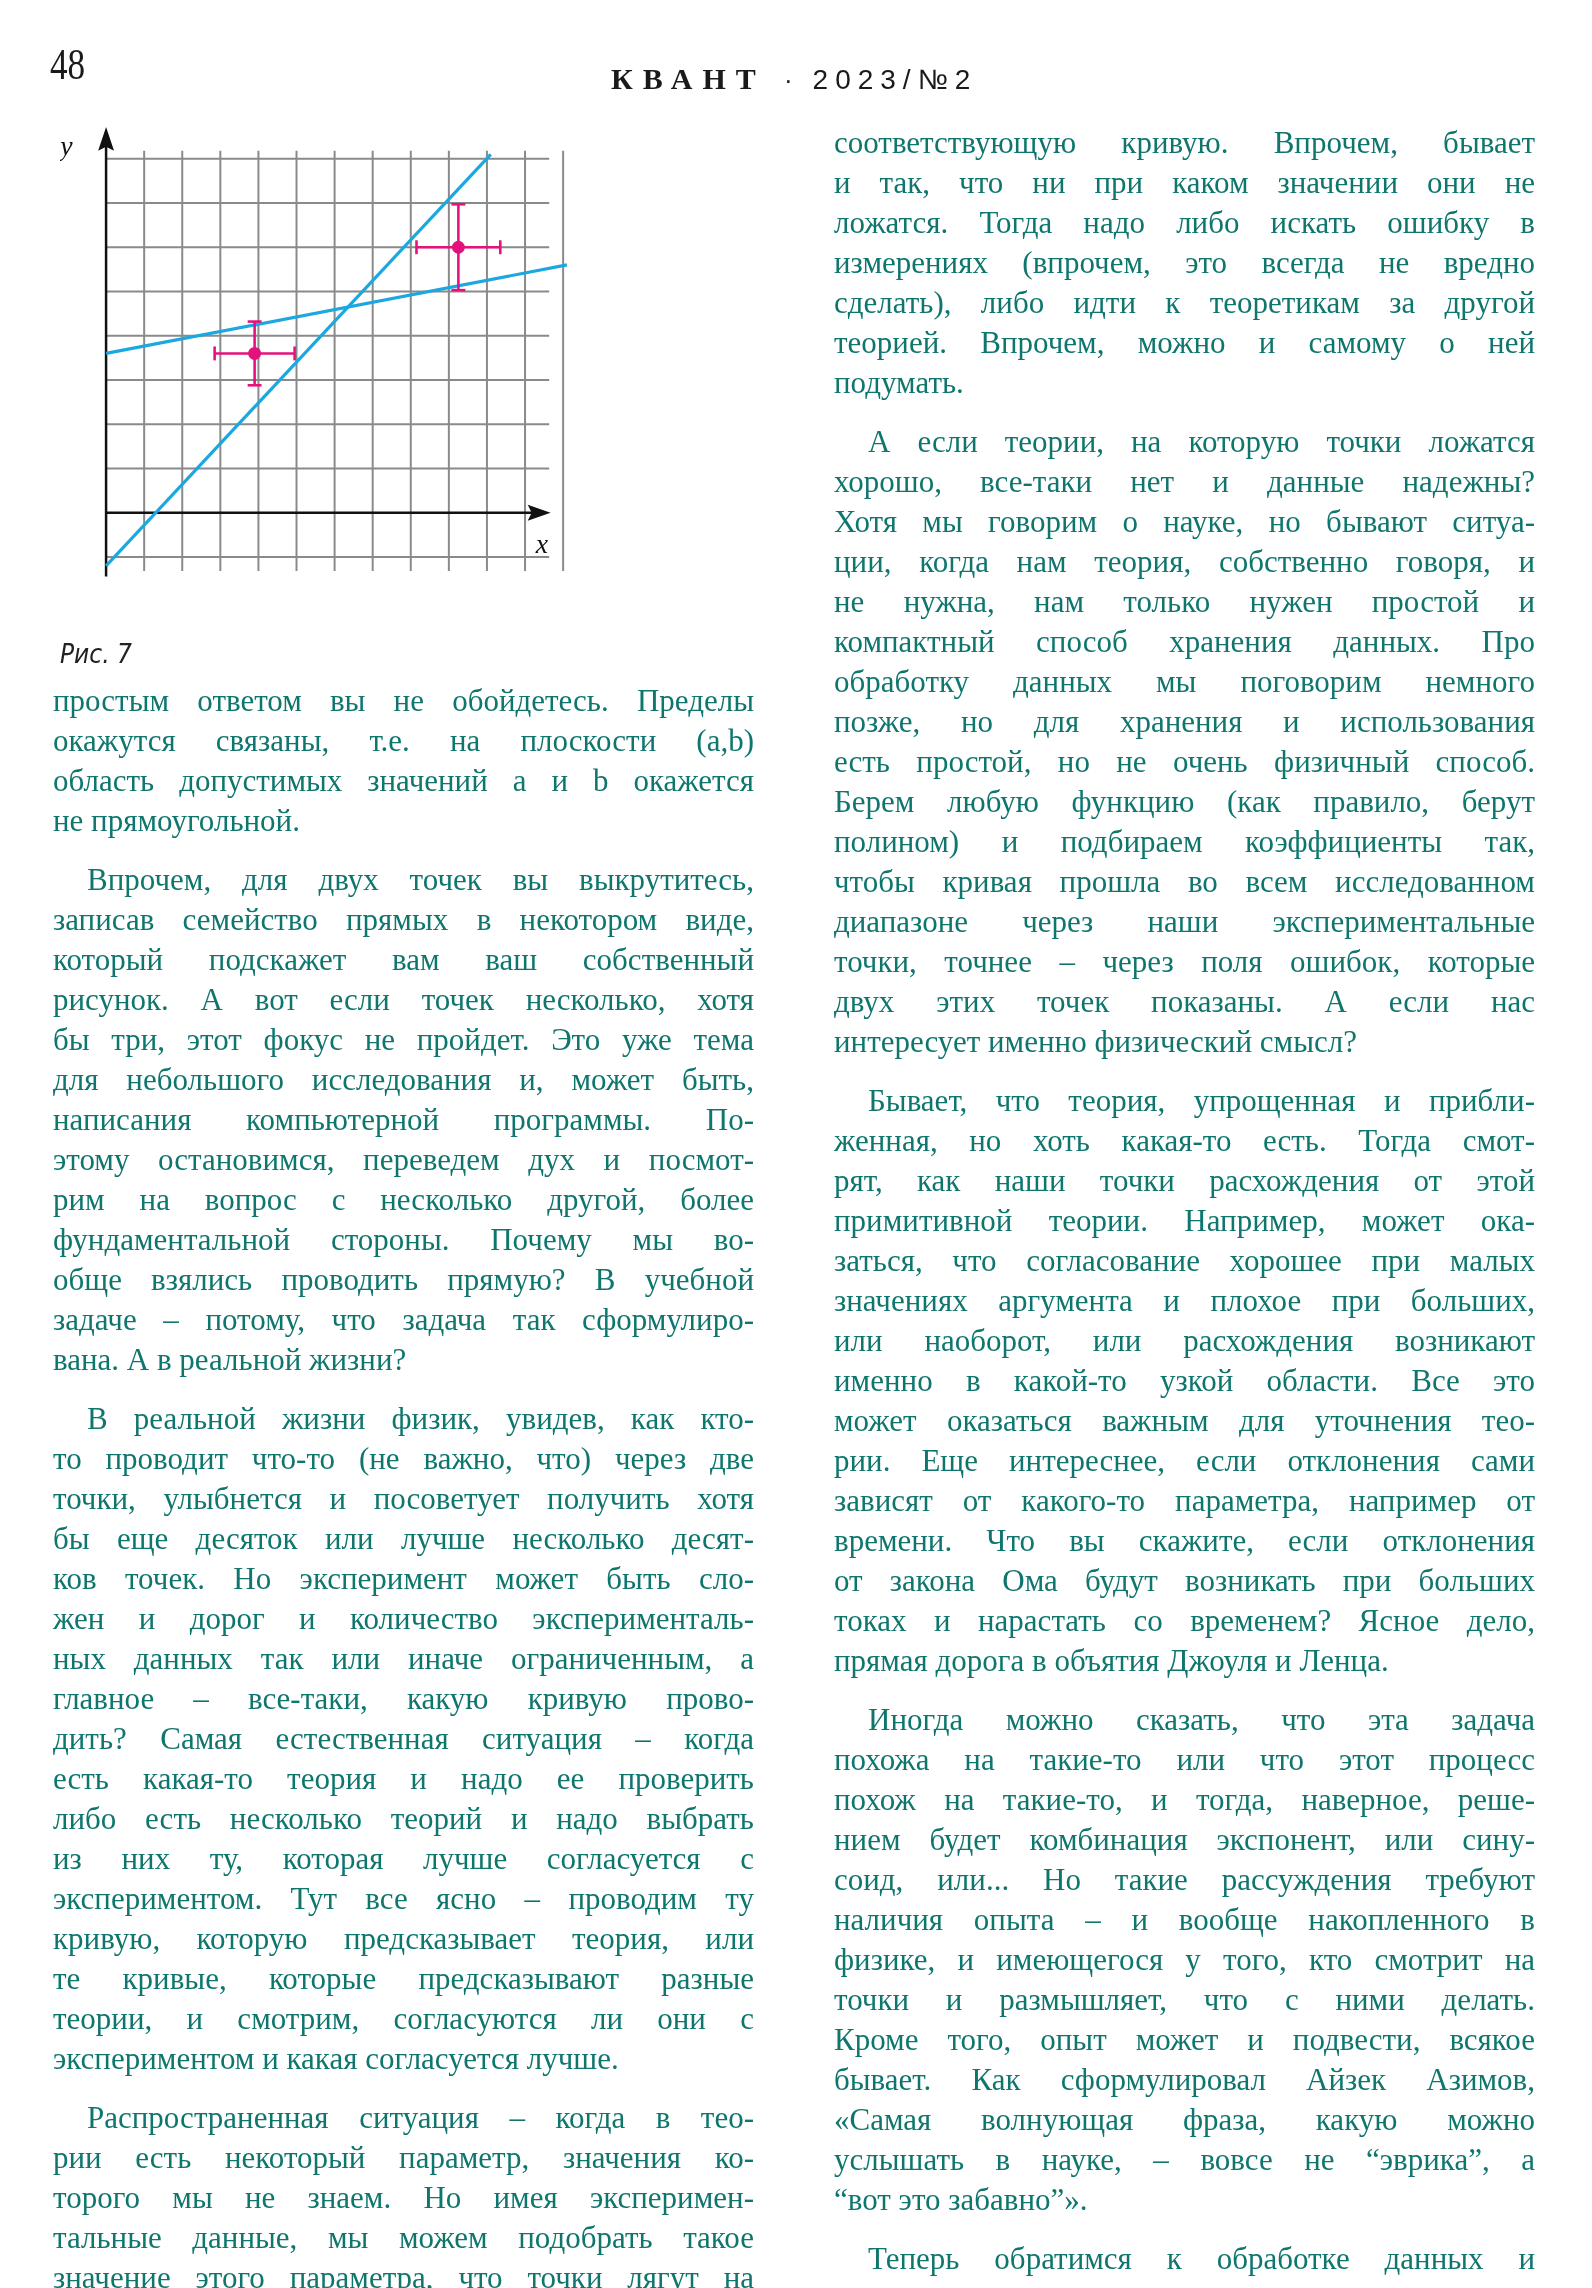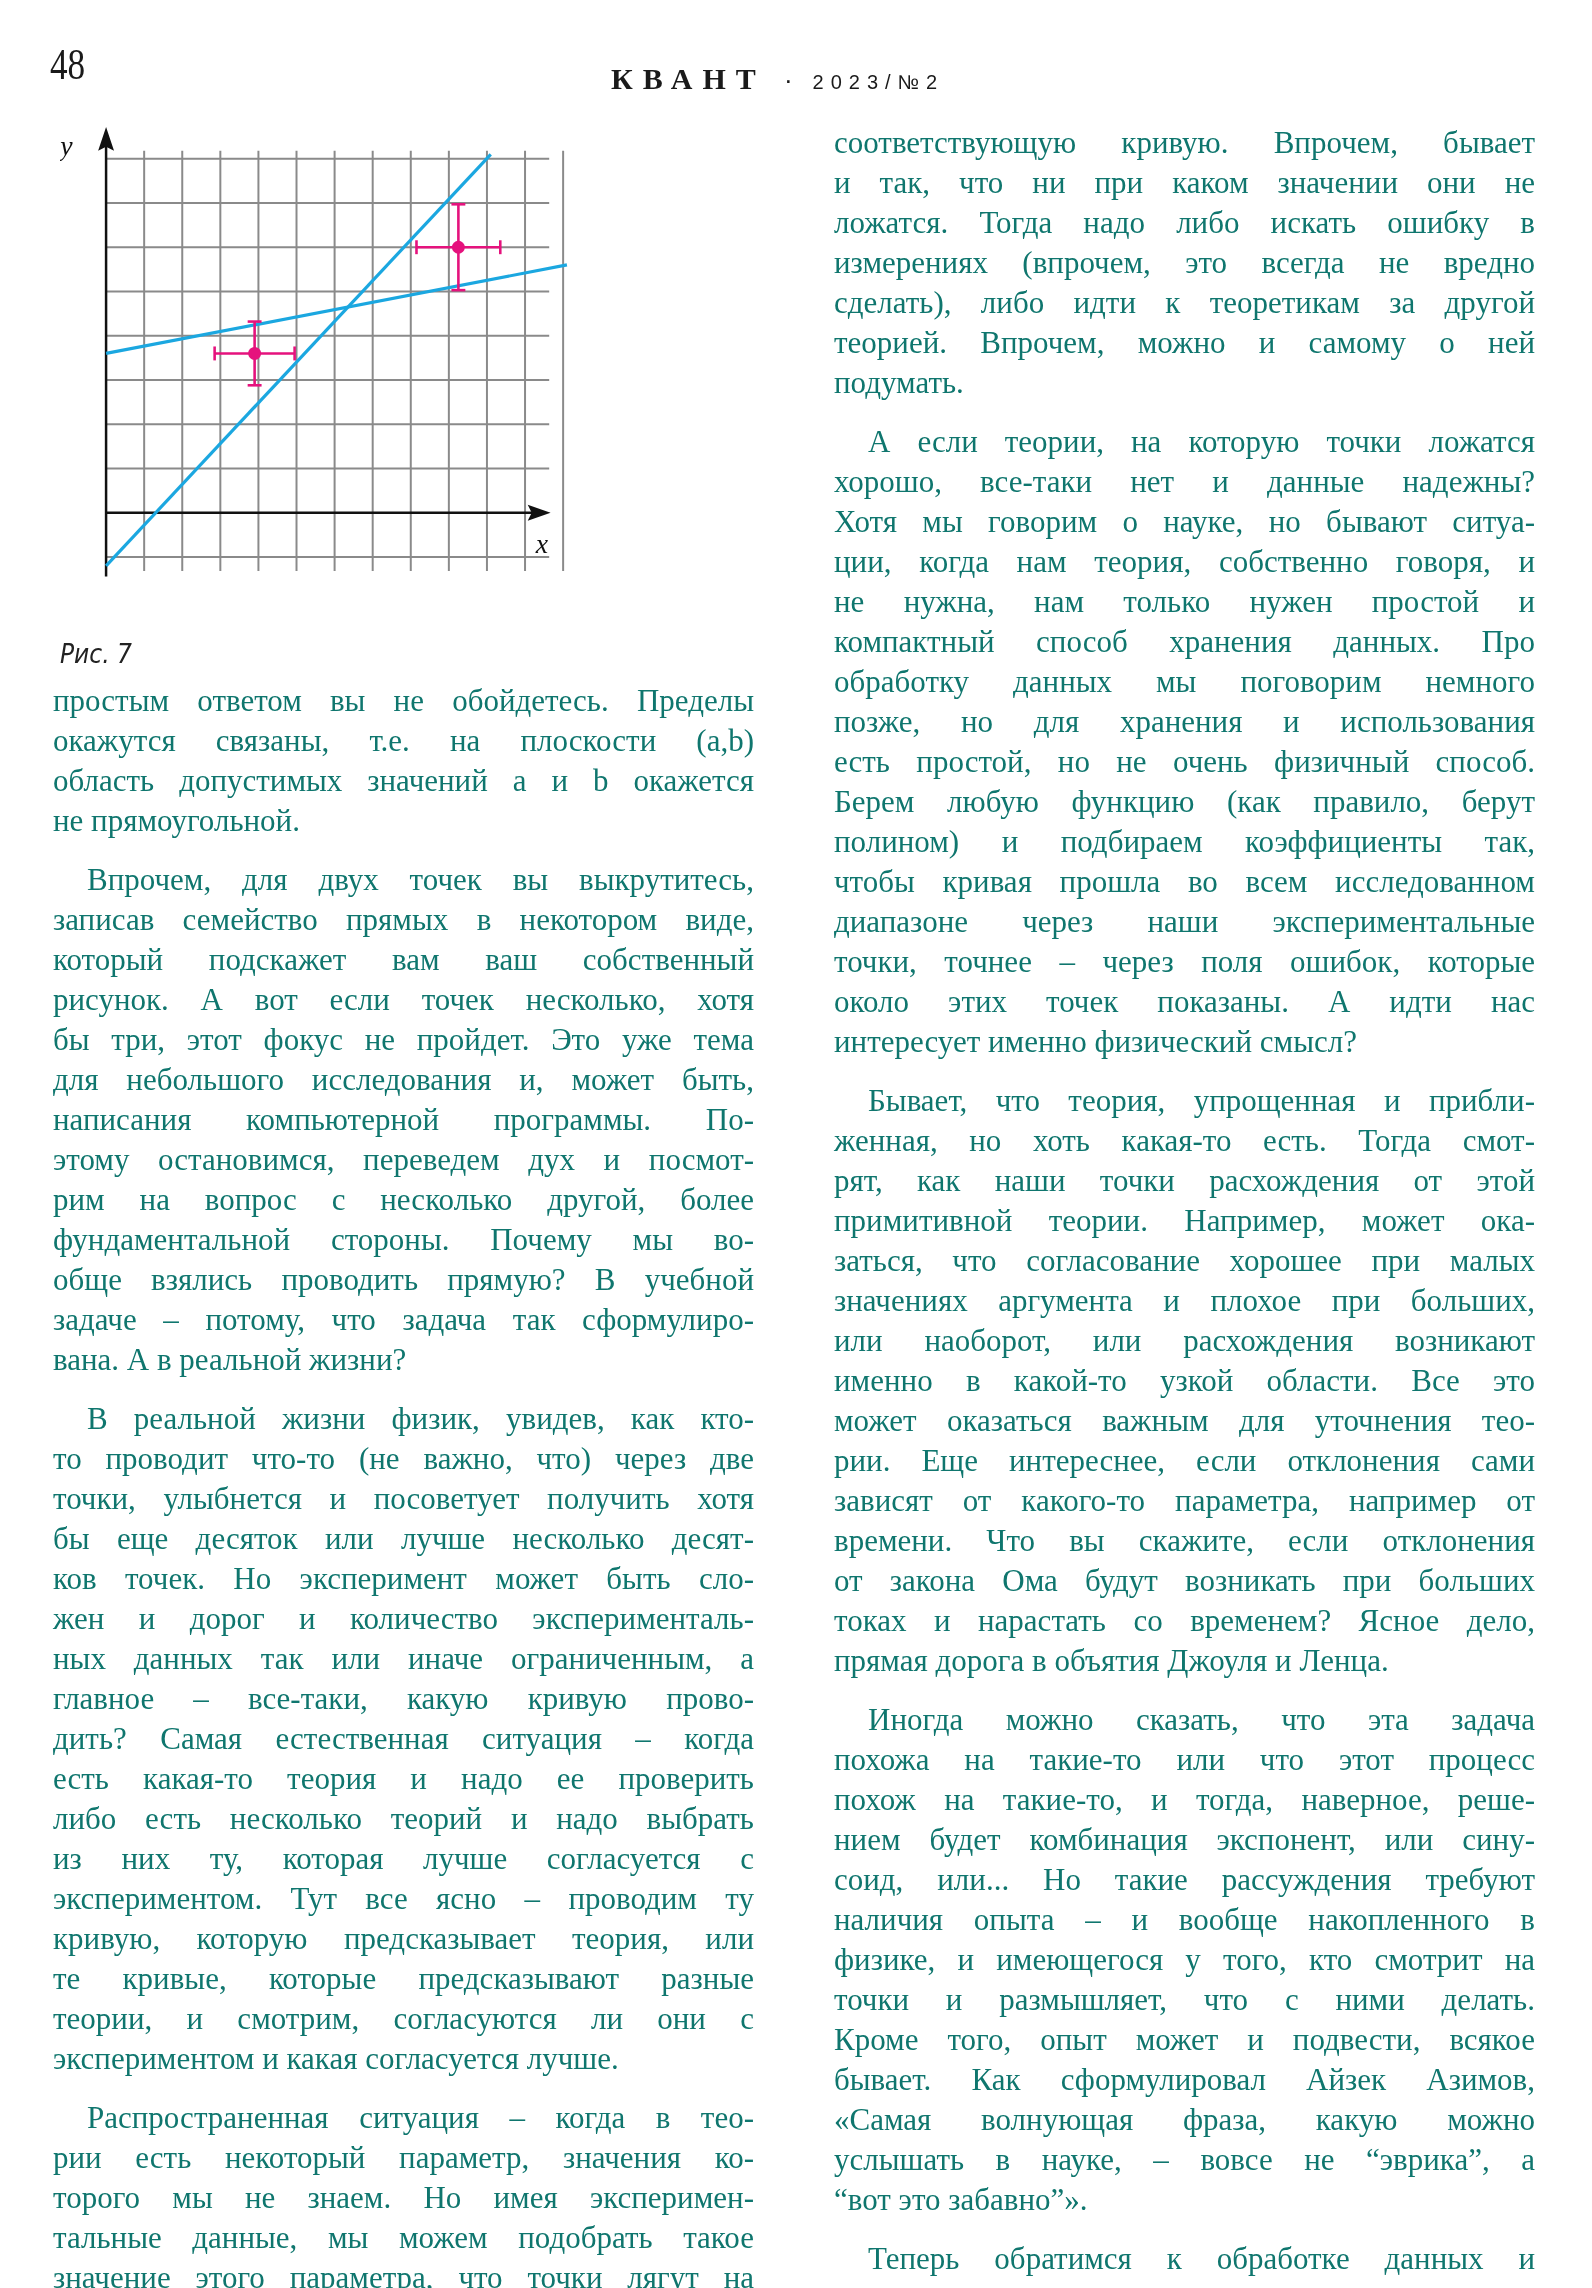--- a/index.html
+++ b/index.html
@@ -1,21 +1,21 @@
 <!DOCTYPE html>
 <html><head>
 <meta charset="utf-8">
 <style>
   html, body { margin: 0; padding: 0; background: #ffffff; }
   body { width: 1592px; height: 2289px; position: relative; overflow: hidden; color: #1a1a1a; }
   .page-number { position: absolute; left: 50px; top: 40px; font-family: "Liberation Serif", serif; font-size: 44px; line-height: 50px; transform: scaleX(0.8); transform-origin: left center; }
   .running-head { position: absolute; left: 611px; top: 46px; height: 40px; display: flex; align-items: baseline; white-space: nowrap; }
   .rh-title { font-family: "Liberation Serif", serif; font-weight: bold; font-size: 30px; letter-spacing: 10px; margin-top: 16px; }
   .rh-dot { font-family: "Liberation Sans", sans-serif; font-size: 26px; margin: 0 20px 0 18px; }
-  .rh-issue { font-family: "Liberation Sans", sans-serif; font-size: 20px; letter-spacing: 7px; }
+  .rh-issue { font-family: "Liberation Sans", sans-serif; font-size: 28px; letter-spacing: 7px; }
   .figure { position: absolute; left: 60px; top: 109px; width: 657px; height: 537px; }
   .figure svg { width: 657px; height: 537px; display: block; }
   .caption { position: absolute; left: 60px; top: 639px; font-family: "DejaVu Sans", sans-serif; font-style: italic; font-size: 26px; color: #222; transform: scaleX(0.9); transform-origin: left center; }
   .column { position: absolute; font-family: "Liberation Serif", serif; font-size: 31px; color: #0f766e; }
   .col-left { left: 53px; top: 681px; width: 701px; }
   .col-right { left: 834px; top: 123px; width: 701px; }
   .line { height: 40px; line-height: 40px; white-space: nowrap; overflow: visible; text-align: justify; text-align-last: justify; }
   .line.last { text-align-last: left; }
   .line.indent { padding-left: 34px; margin-top: 19px; }
 </style>
@@ -147,21 +147,21 @@
     <div class="line">не нужна, нам только нужен простой и</div>
     <div class="line">компактный способ хранения данных. Про</div>
     <div class="line">обработку данных мы поговорим немного</div>
     <div class="line">позже, но для хранения и использования</div>
     <div class="line">есть простой, но не очень физичный способ.</div>
     <div class="line">Берем любую функцию (как правило, берут</div>
     <div class="line">полином) и подбираем коэффициенты так,</div>
     <div class="line">чтобы кривая прошла во всем исследованном</div>
     <div class="line">диапазоне через наши экспериментальные</div>
     <div class="line">точки, точнее – через поля ошибок, которые</div>
-    <div class="line">около этих точек показаны. А идти нас</div>
+    <div class="line">двух этих точек показаны. А если нас</div>
     <div class="line last">интересует именно физический смысл?</div>
     <div class="line indent">Бывает, что теория, упрощенная и прибли-</div>
     <div class="line">женная, но хоть какая-то есть. Тогда смот-</div>
     <div class="line">рят, как наши точки расхождения от этой</div>
     <div class="line">примитивной теории. Например, может ока-</div>
     <div class="line">заться, что согласование хорошее при малых</div>
     <div class="line">значениях аргумента и плохое при больших,</div>
     <div class="line">или наоборот, или расхождения возникают</div>
     <div class="line">именно в какой-то узкой области. Все это</div>
     <div class="line">может оказаться важным для уточнения тео-</div>

